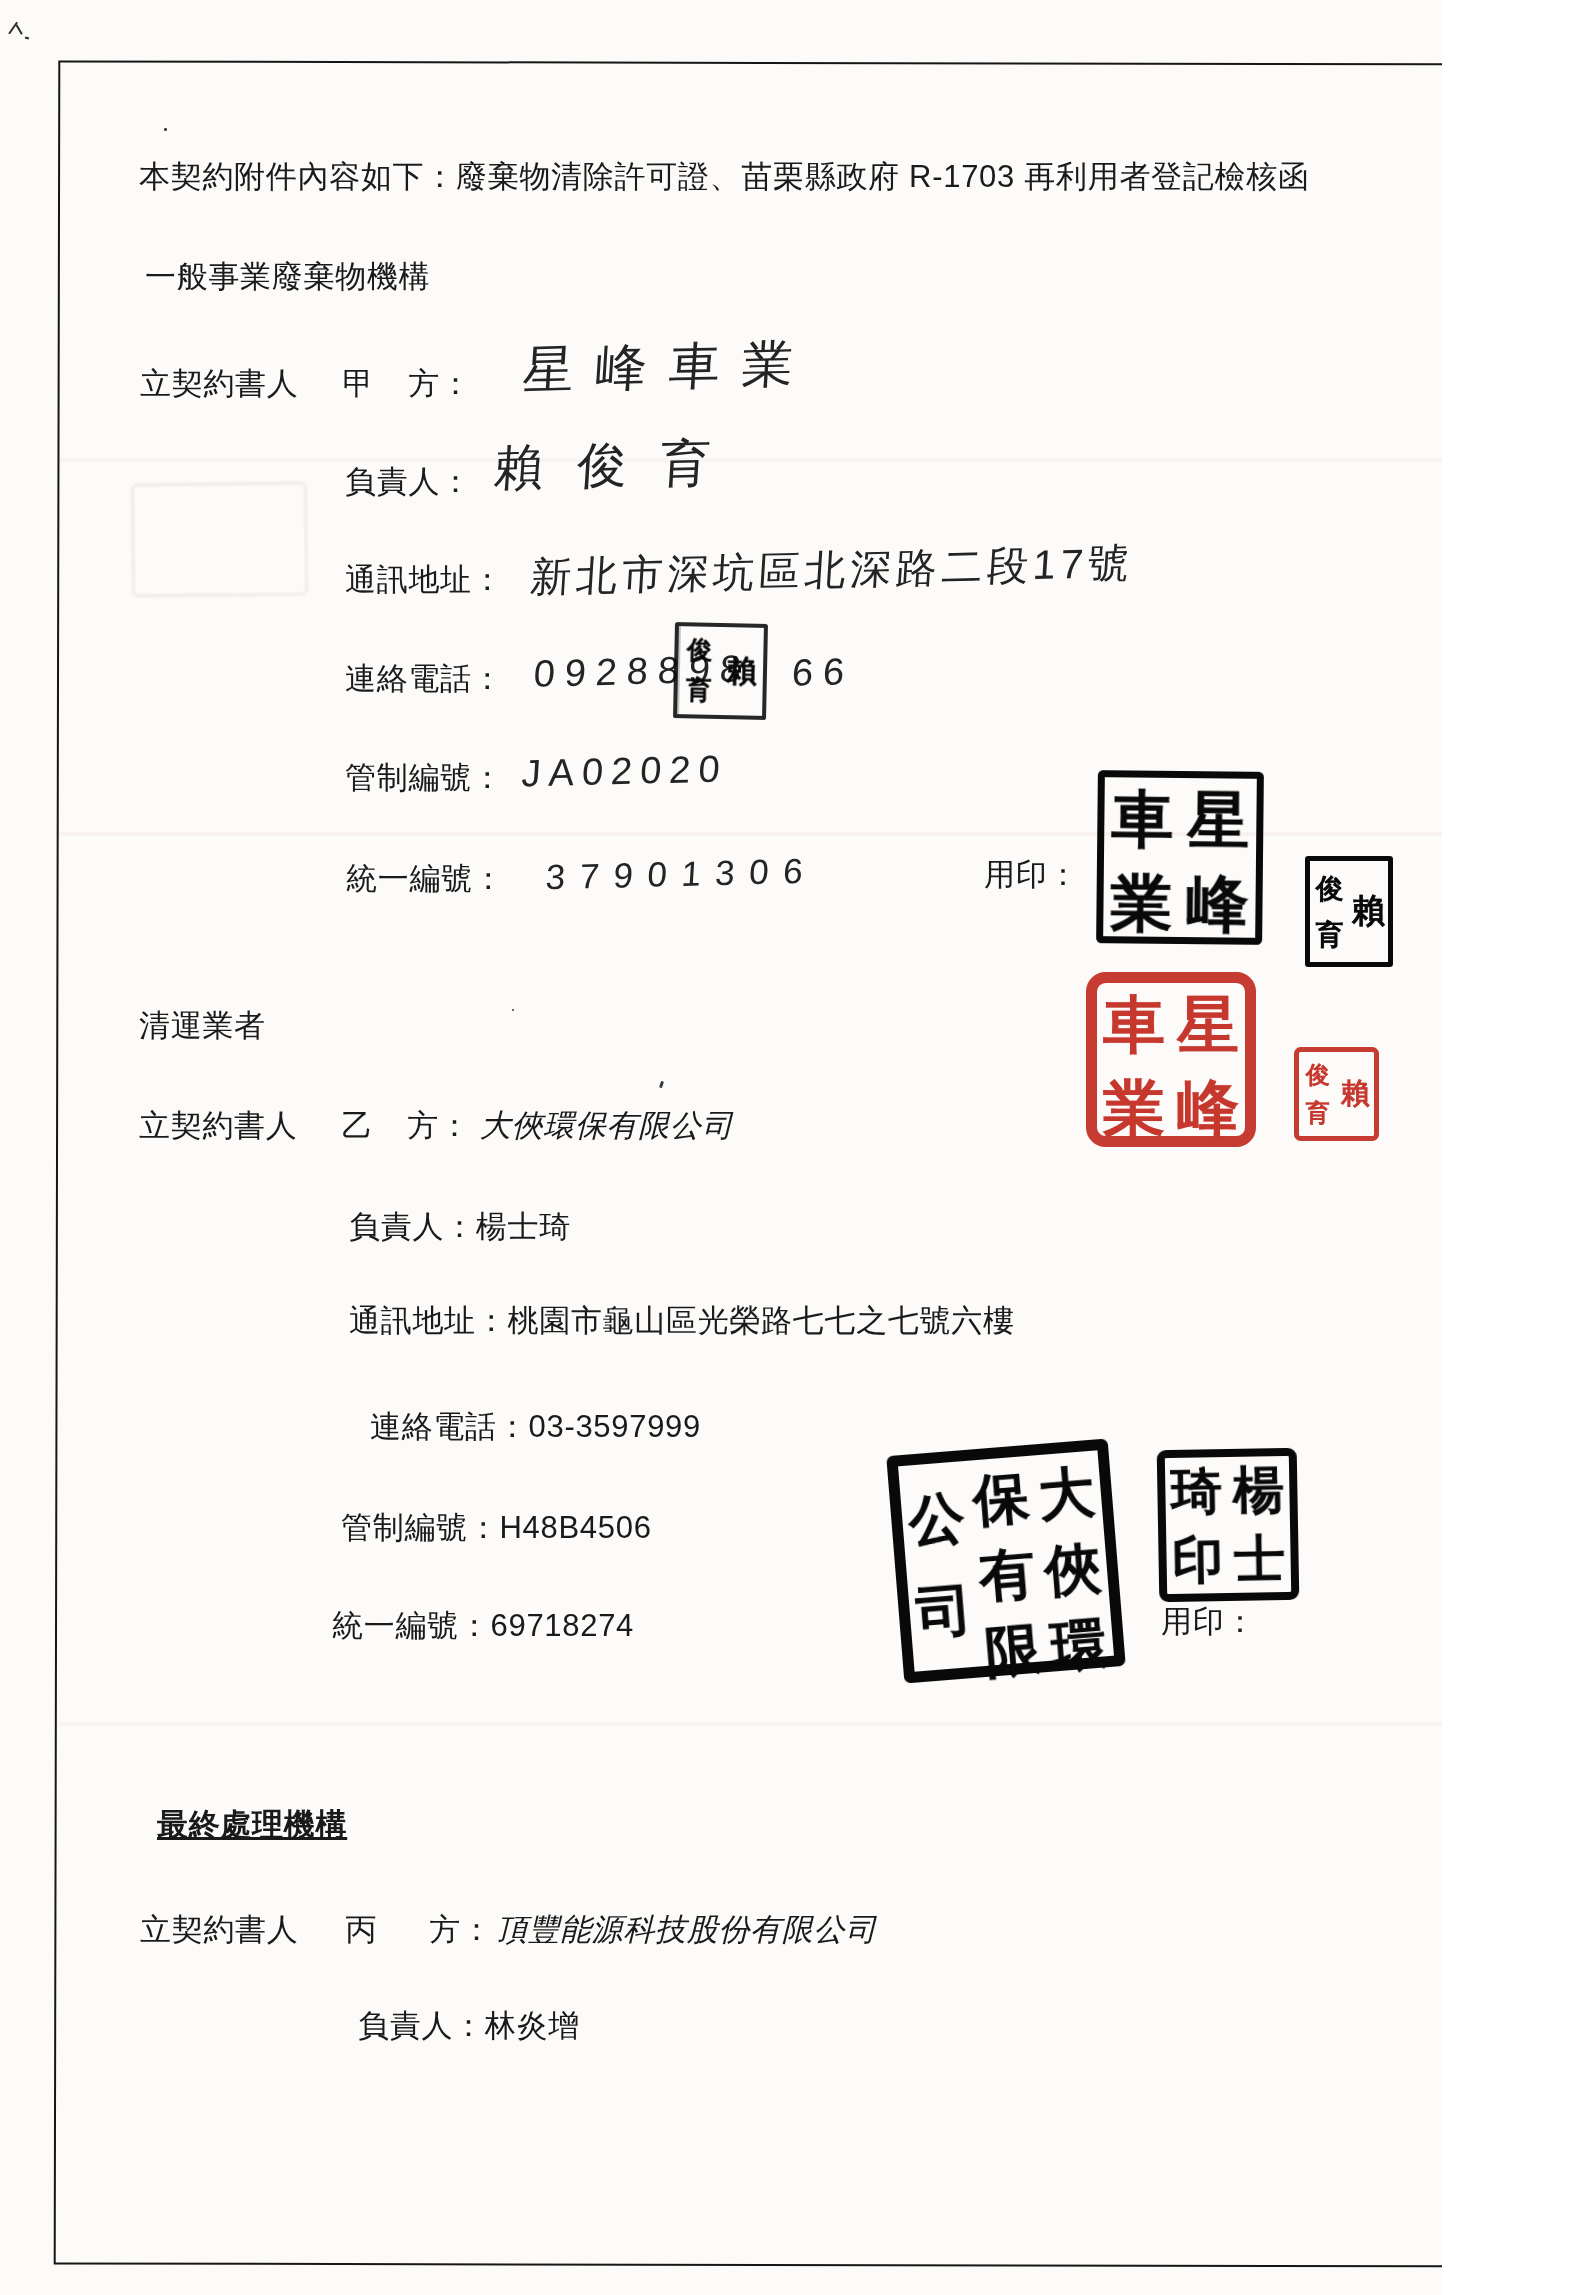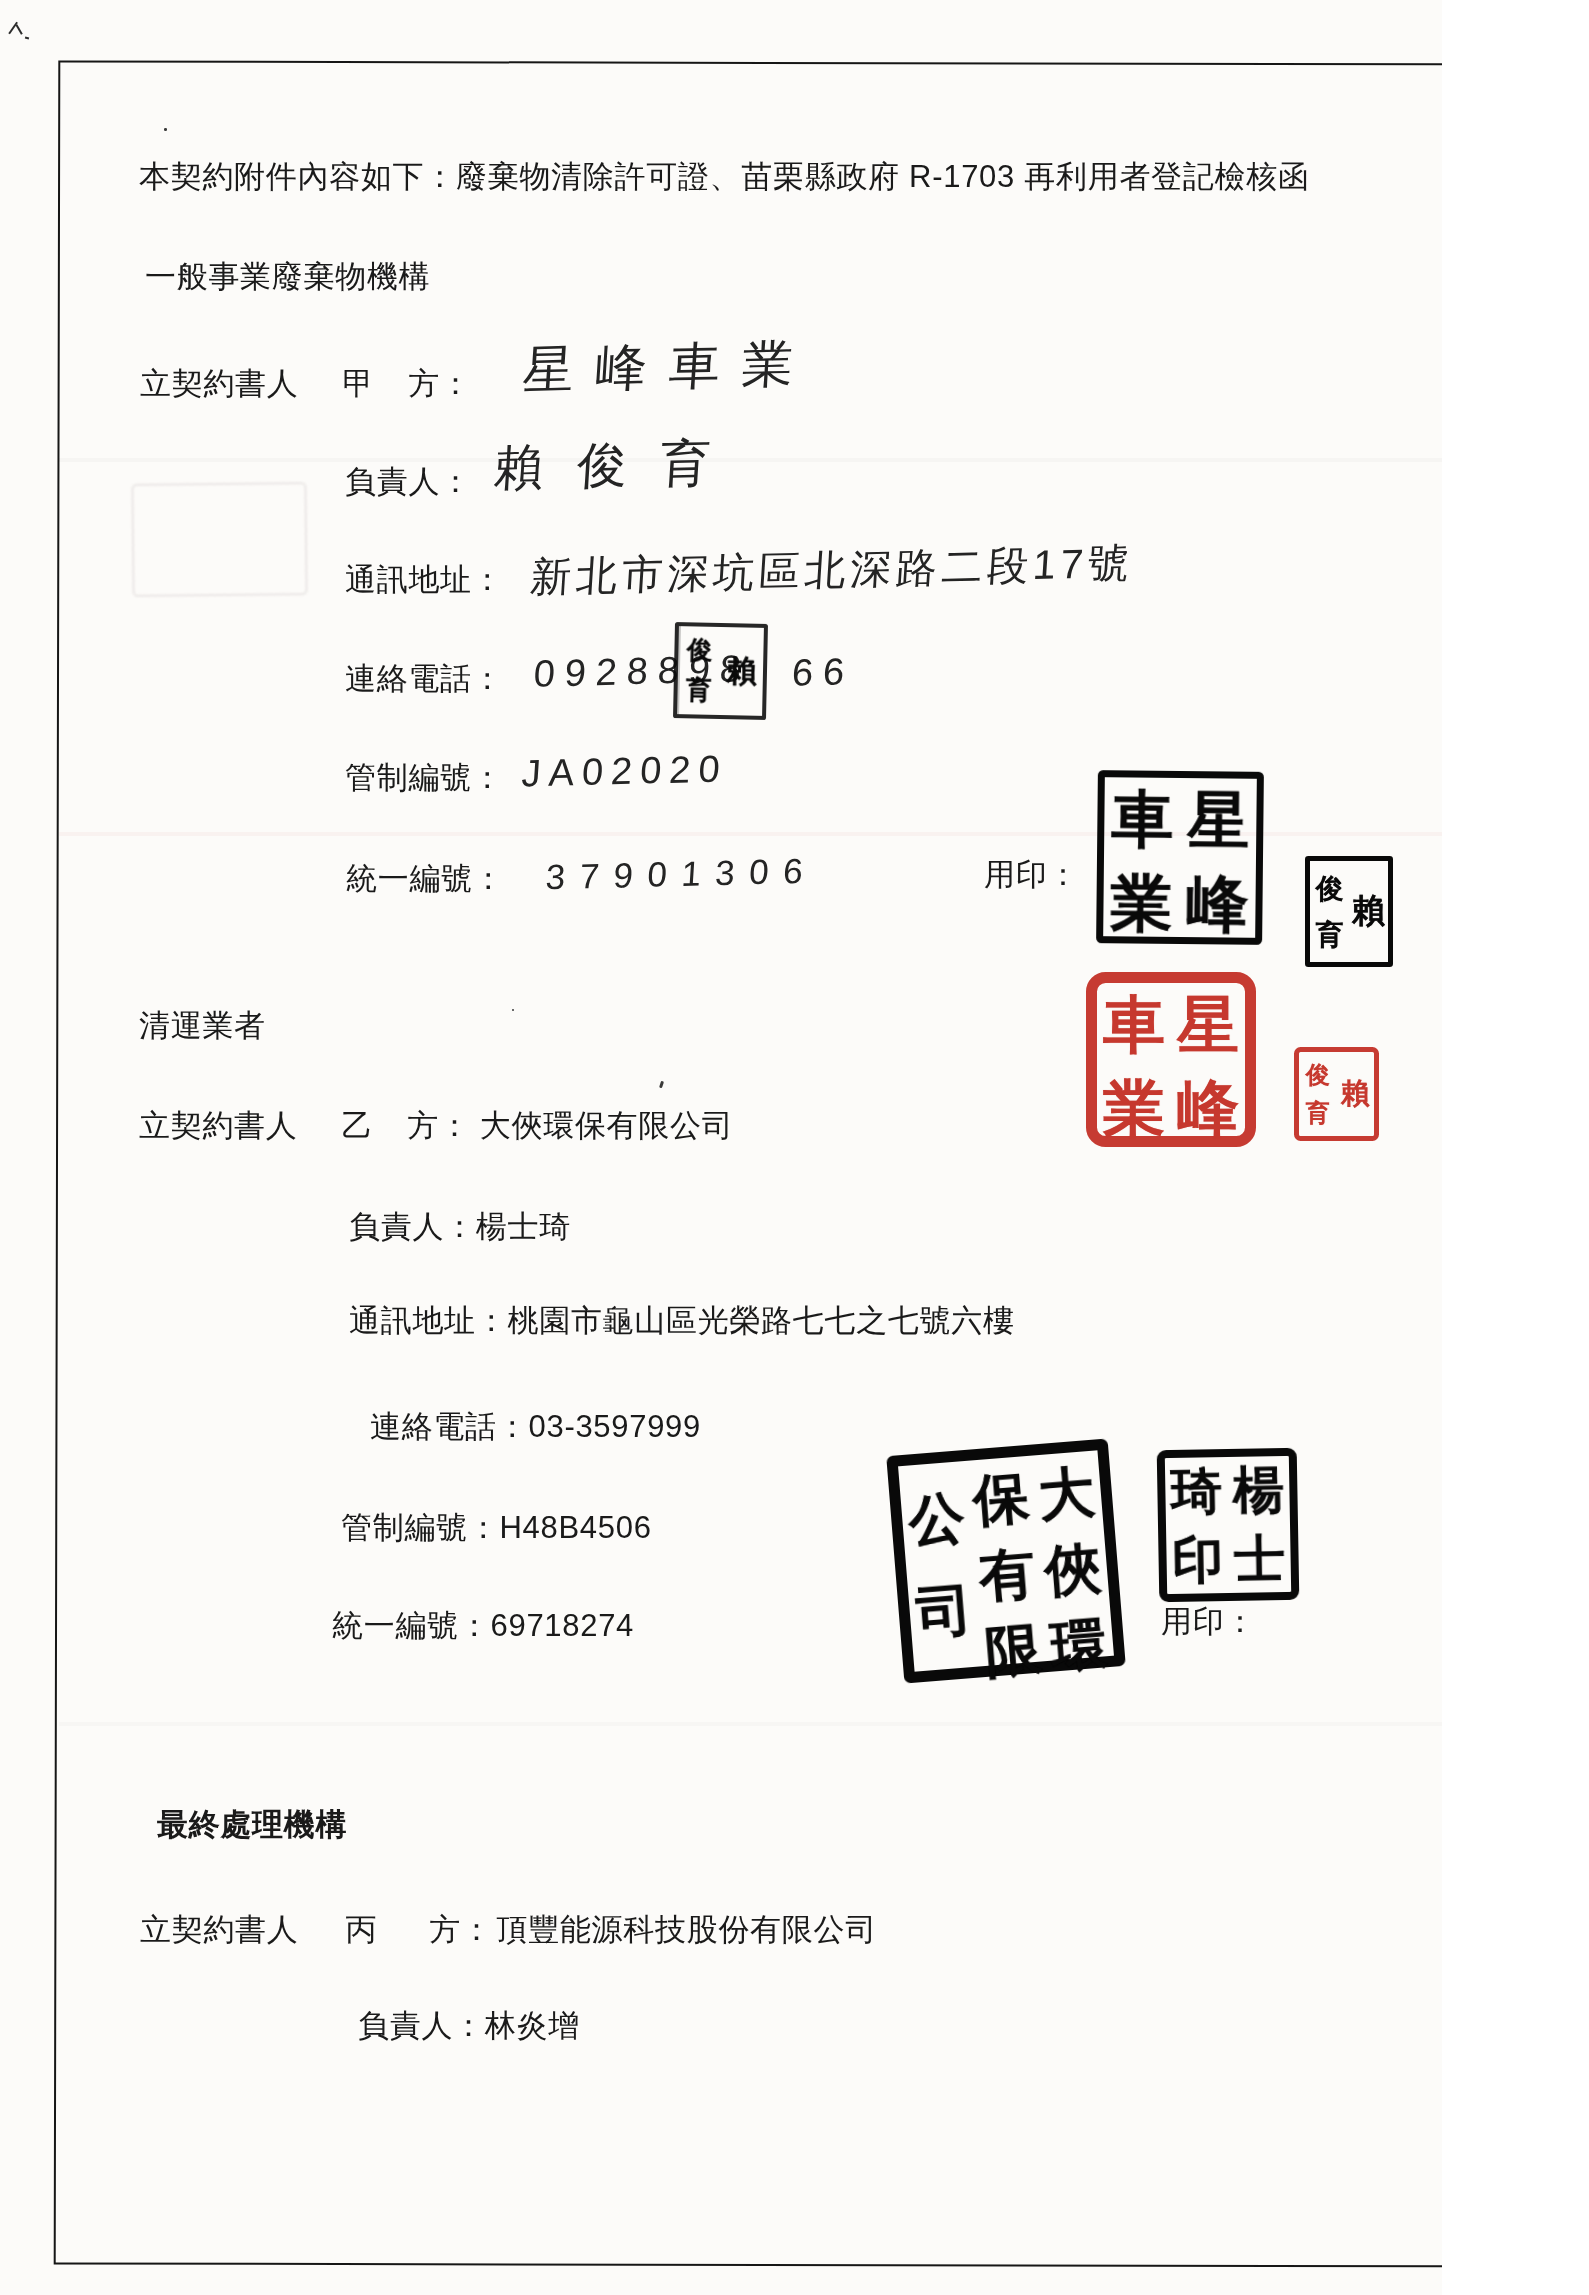--- a/index.html
+++ b/index.html
@@ -15,24 +15,24 @@
   
   .frame {
     position: absolute;
     left: 56px; top: 62px;
     width: 1500px; height: 2204px;
     border: 2.6px solid #161616;
     transform: rotate(0.12deg);
   }
   
   .line { position: absolute; white-space: nowrap; font-size: 31px; letter-spacing: 0.7px; line-height: 35px; color: #1a1a1a; }
-  .bold { font-weight: 700; }
+  .bold { font-weight: 700; text-decoration: underline; }
   .gap-role { display:inline-block; margin-left: 44px; }
   .gap-fang { display:inline-block; margin-left: 34px; }
-  .gap-co   { display:inline-block; margin-left: 9.2px; }
+  .gap-co   { display:inline-block; margin-left: 9.2px; font-style: italic; }
 
   
   .hw {
     display: inline-block;
     position: relative;
     font-family: "Liberation Sans", sans-serif;
     color: #242424;
     transform: skewX(-5deg) rotate(-1.4deg);
     font-weight: 400;
   }

